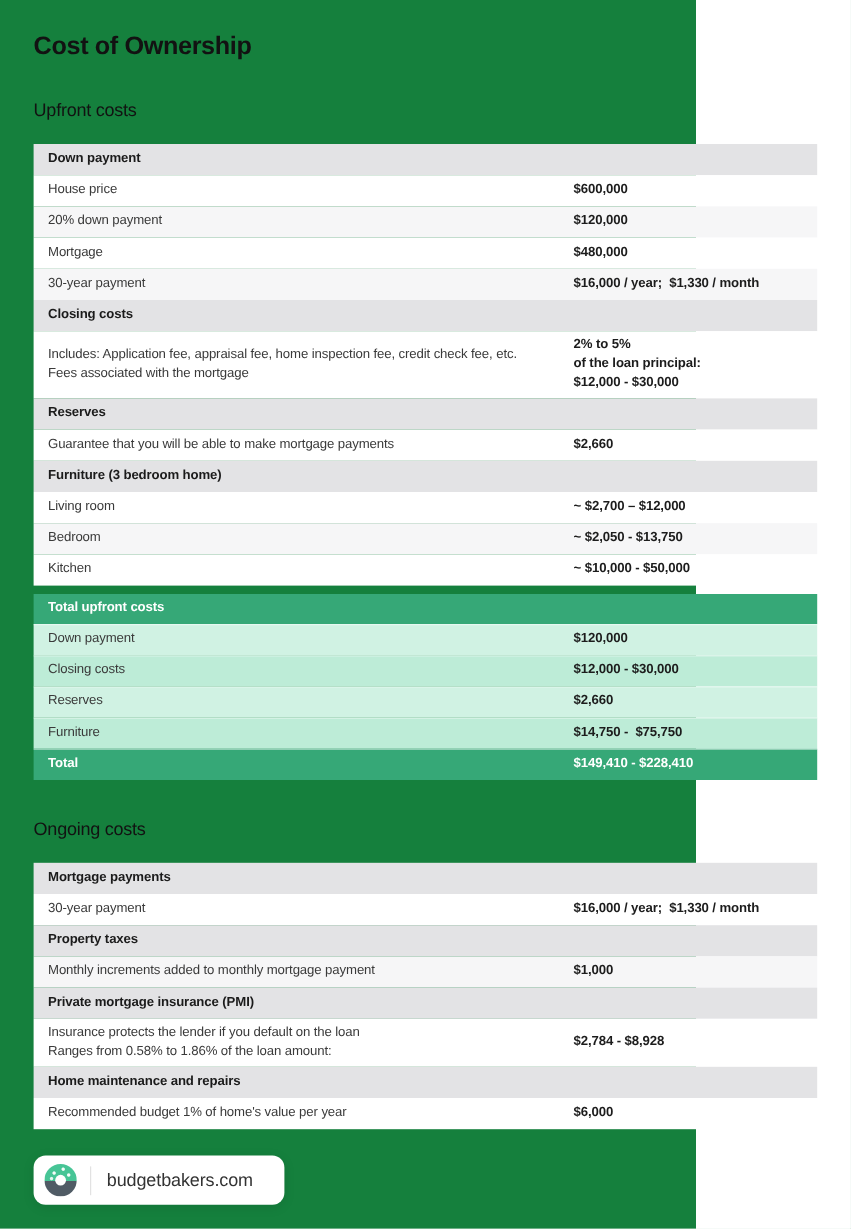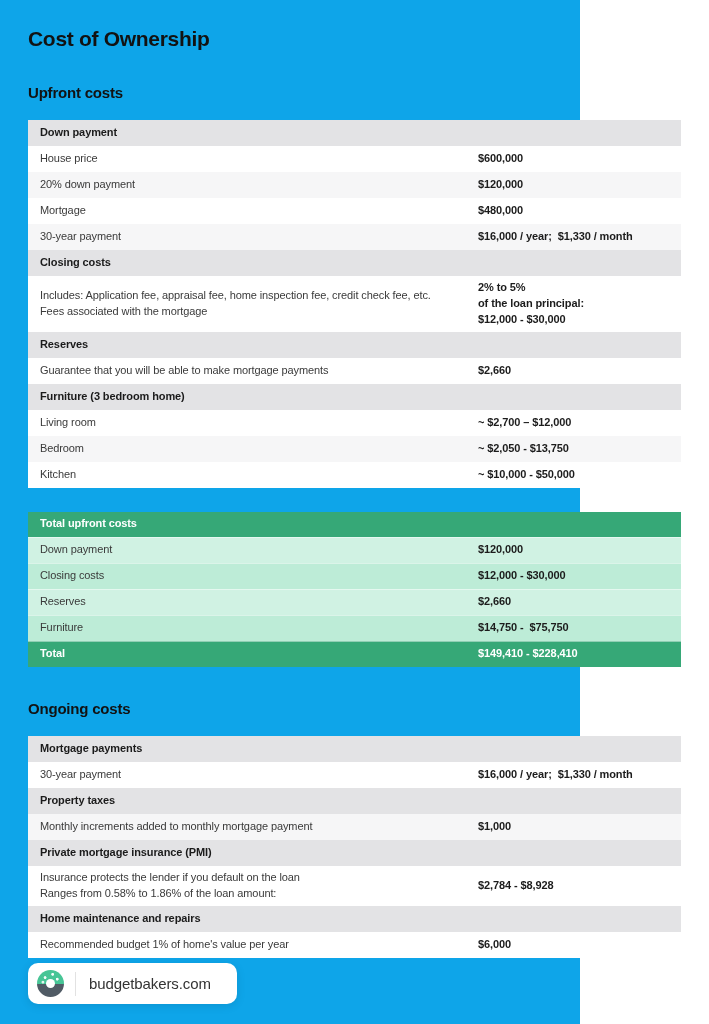--- a/index.html
+++ b/index.html
@@ -9,43 +9,43 @@
     width: 709px;
     height: 1024px;
     overflow: hidden;
     font-family: "Liberation Sans", sans-serif;
     -webkit-font-smoothing: antialiased;
   }
   .page {
     position: relative;
     width: 580px;
     height: 1024px;
-    background: #0ea5e9;
+    background: #15803d;
   }
   .page-title {
     margin: 0;
     padding: 27px 0 0 28px;
     font-size: 21px;
     font-weight: 800;
     letter-spacing: -0.3px;
     color: #121212;
   }
   .section-heading {
     margin: 0;
     padding: 33px 0 0 28px;
     font-size: 15px;
-    font-weight: 700;
+    font-weight: 400;
     letter-spacing: -0.2px;
     color: #121212;
   }
   .tbl {
     width: 653px;
     margin: 19px 0 0 28px;
   }
-  .tbl.total-tbl { margin-top: 24px; }
+  .tbl.total-tbl { margin-top: 7px; }
   .row {
     display: flex;
     align-items: center;
     min-height: 26px;
     font-size: 11px;
     letter-spacing: -0.1px;
   }
   .cell { box-sizing: border-box; }
   .cell.label {
     flex: 0 0 450px;

